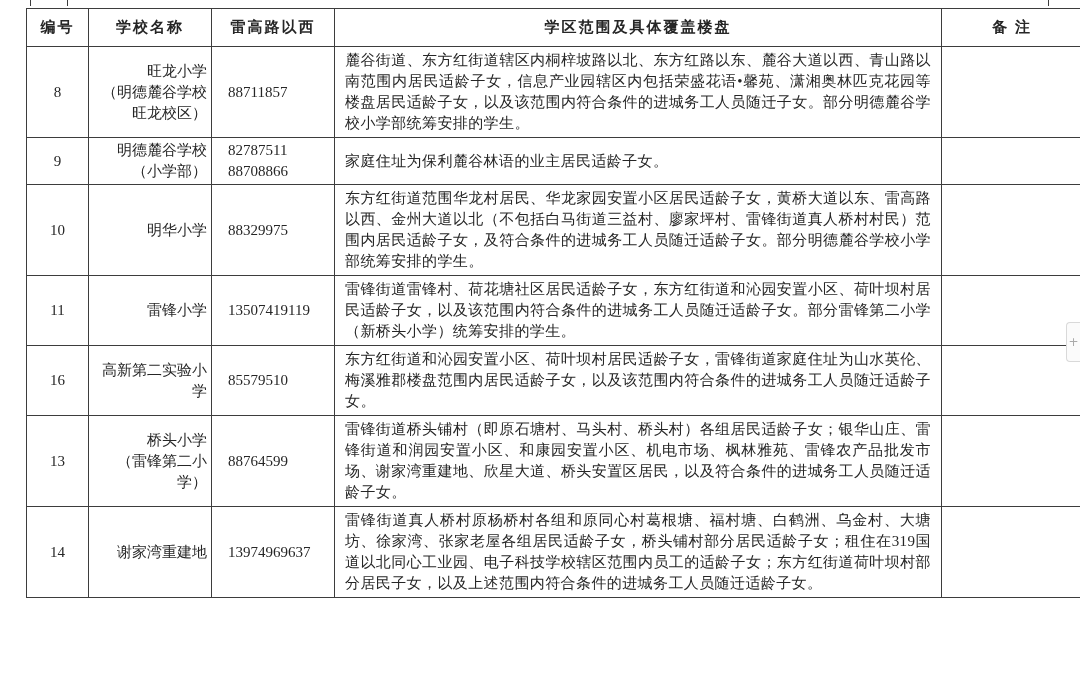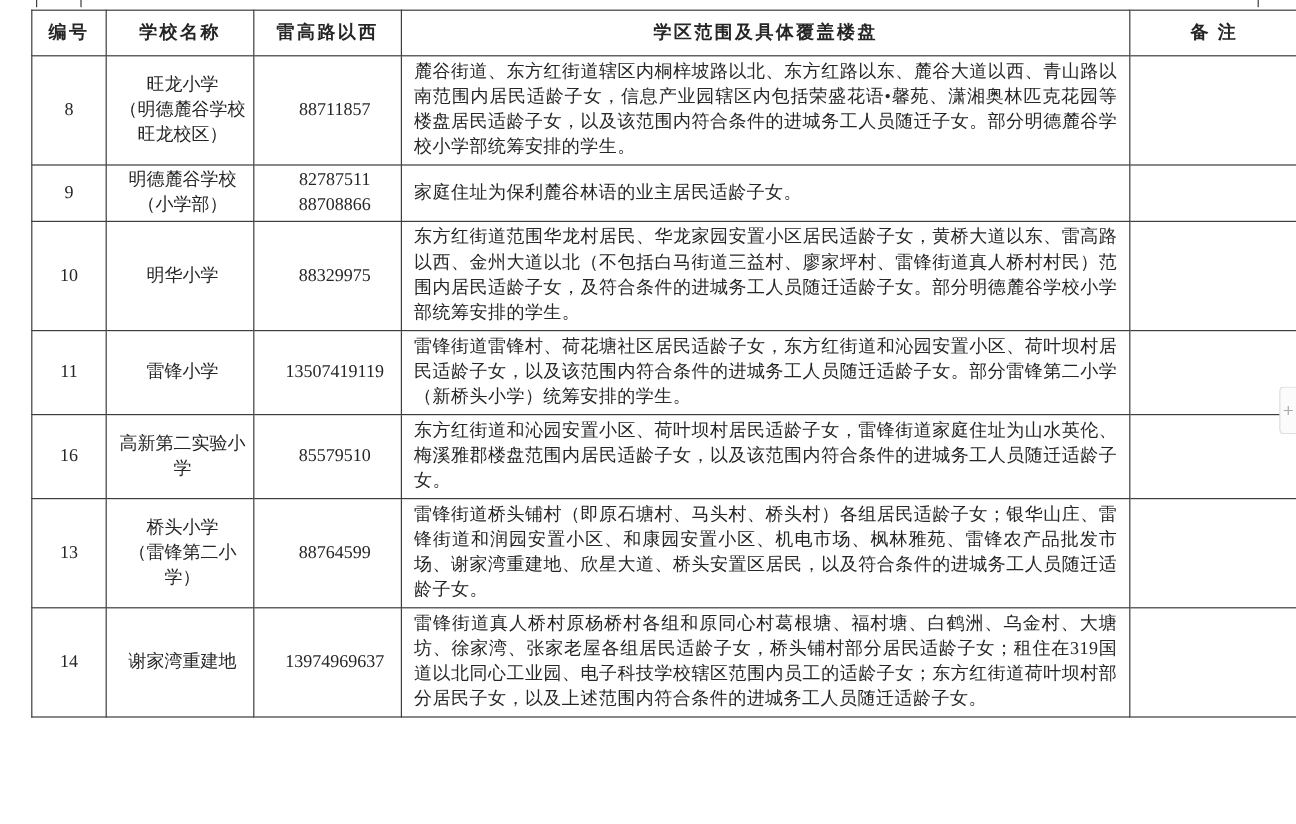--- a/index.html
+++ b/index.html
@@ -19,22 +19,22 @@
     overflow:hidden;
   }
   .school-table th{
     font-size:15px;font-weight:bold;letter-spacing:2px;
     padding:9px 2px;text-align:center;background:#fff;
   }
   .school-table td{
     font-size:15px;line-height:21px;background:#fff;
   }
   td.c-num{text-align:center;padding:2px;}
-  td.c-name{padding:2px 4px 2px 8px;white-space:pre-line;text-align:center;}
-  td.c-phone{padding:2px 4px 2px 16px;white-space:pre-line;text-align:center;}
+  td.c-name{padding:2px 4px 2px 8px;white-space:pre-line;text-align:right;}
+  td.c-phone{padding:2px 4px 2px 16px;white-space:pre-line;text-align:left;}
   td.c-district{
     padding:3px 10px;text-align:justify;text-align-last:left;
     word-break:break-all;letter-spacing:0.4px;
   }
   td.c-remark{padding:2px;}
   
   .edge-stub{position:absolute;top:0;width:1px;height:6px;background:#3d3d3d;}
   .stub-a{left:30px;}
   .stub-b{left:67px;}
   .stub-c{left:1048px;}

